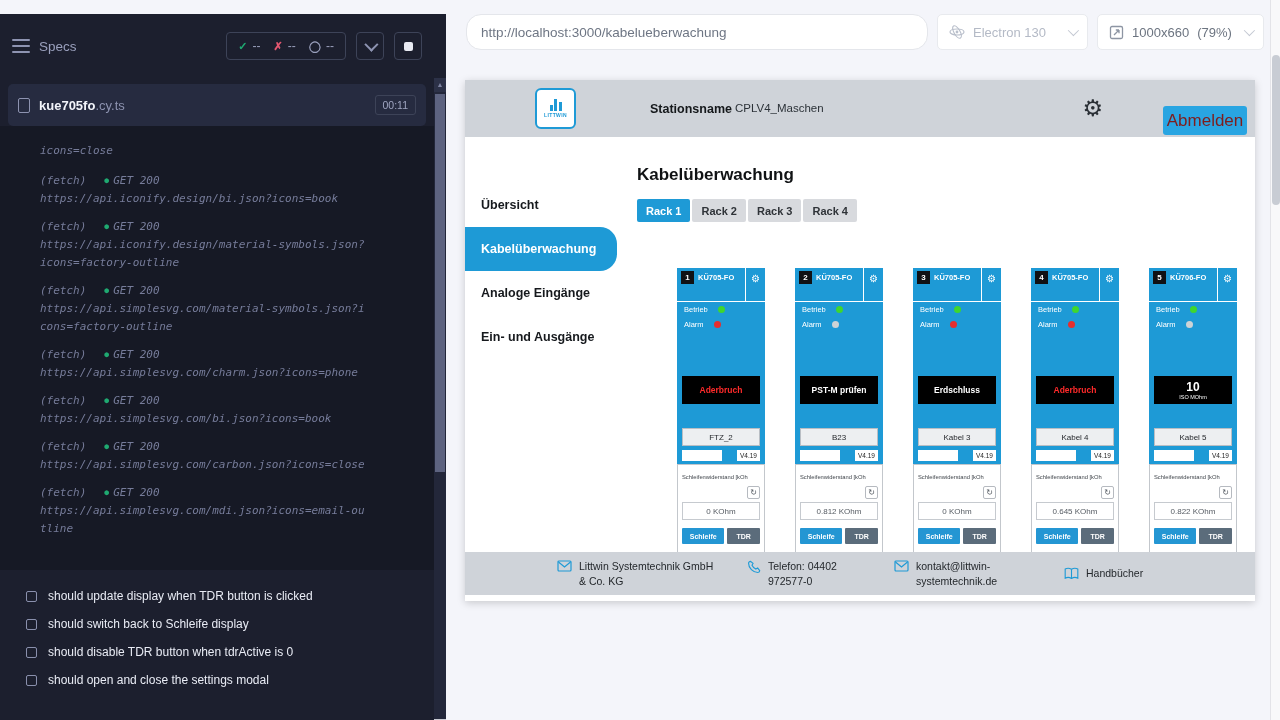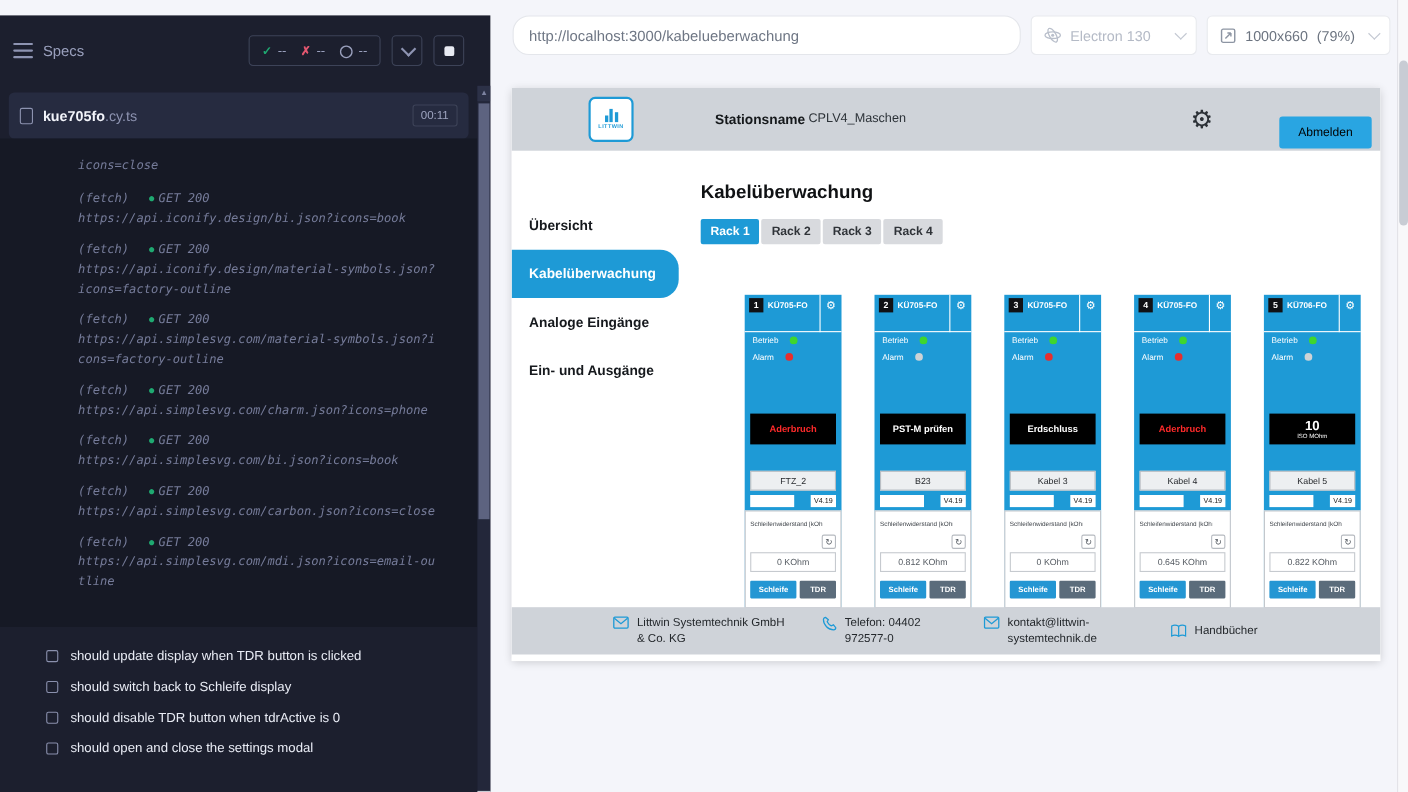--- a/index.html
+++ b/index.html
@@ -19,29 +19,29 @@
   .sq-btn{width:28px;height:28px;border:1px solid #3d4358;border-radius:4px;display:flex;align-items:center;justify-content:center;margin-left:10px;background:transparent;}
   .stop-ico{width:9px;height:9px;background:#e8eaf2;border-radius:2px;}
   .chev{width:10px;height:10px;border-right:2px solid #8e94b2;border-bottom:2px solid #8e94b2;transform:rotate(45deg) translateY(-2px);}
 
   .spec-card{position:absolute;left:8px;top:70px;width:418px;height:42px;background:#262b40;border-radius:5px;display:flex;align-items:center;padding:0 10px;}
   .doc-ico{width:12px;height:15px;border:1.5px solid #8d93b0;border-radius:2px;position:relative;}
   .spec-name{color:#f2f4fa;font-size:13px;font-weight:600;margin-left:9px;}
   .spec-ext{color:#8d93b0;font-weight:400;}
   .spec-timer{margin-left:auto;border:1px solid #3d4358;border-radius:3px;font-size:10.5px;color:#9fa5c0;padding:3px 7px;}
 
-  .log{position:absolute;left:0;top:112px;width:434px;height:444px;background:#161925;padding:16px 18px 0 71px;font-family:"DejaVu Sans Mono",monospace;font-style:italic;font-size:11px;color:#767c9a;line-height:18px;overflow:hidden;}
+  .log{position:absolute;left:0;top:112px;width:434px;height:444px;background:#161925;padding:16px 18px 0 40px;font-family:"DejaVu Sans Mono",monospace;font-style:italic;font-size:11px;color:#767c9a;line-height:18px;overflow:hidden;}
   .log-cont{margin-bottom:12px;}
   .log-entry{margin-bottom:10px;}
   .log-label{margin-right:18px;}
   .log-dot{color:#1fa971;font-size:8px;font-style:normal;margin-right:4px;vertical-align:1px;}
   .log-url{word-break:break-all;max-width:330px;}
 
   .tests{position:absolute;left:0;top:556px;width:434px;height:164px;background:#1c1f2e;padding-top:12px;}
-  .test-row{height:28px;display:flex;align-items:center;gap:11px;padding-left:42px;}
+  .test-row{height:28px;display:flex;align-items:center;gap:11px;padding-left:26px;}
   .test-ico{width:11px;height:11px;border:1.5px solid #8a90ad;border-radius:2px;flex:none;}
   .test-title{color:#e9ecf5;font-size:12px;}
 
   .left-scroll{position:absolute;left:434px;top:64px;bottom:0;width:12px;background:#23273a;}
   .ls-up{position:absolute;top:0;left:0;right:0;height:14px;background:#2c3147;color:#7d83a0;font-size:7px;text-align:center;line-height:14px;}
   .ls-thumb{position:absolute;top:16px;left:1px;width:10px;height:378px;background:#5d6380;}
   .ls-down{position:absolute;bottom:0;left:0;right:0;height:15px;background:#c9cbd4;color:#3a3a3a;font-size:7px;text-align:center;line-height:15px;}
 
   
   .preview{position:absolute;left:446px;top:0;width:824px;height:720px;background:#f4f5fa;}
@@ -61,21 +61,21 @@
   .app-header{height:57px;background:#cfd3d9;display:flex;align-items:center;padding-left:70px;}
   .logo{width:41px;height:41px;background:#fff;border:2px solid #1e9ad6;border-radius:6px;display:flex;flex-direction:column;align-items:center;justify-content:center;gap:1px;}
   .logo-bars{display:flex;align-items:flex-end;gap:1.5px;height:12px;}
   .logo-bars i{display:block;width:3px;background:#1e9ad6;}
   .logo-bars i:nth-child(1){height:6px}.logo-bars i:nth-child(2){height:12px}.logo-bars i:nth-child(3){height:9px}
   .logo-text{font-size:5px;font-weight:700;color:#1e9ad6;letter-spacing:.4px;}
   .station{margin-left:74px;display:flex;flex-direction:row;gap:3px;}
   .station-label{font-size:12.5px;font-weight:700;color:#15181b;}
   .station-value{font-size:11.5px;color:#2c3238;}
   .app-gear{margin-left:auto;font-size:23px;color:#2b3036;line-height:1;cursor:pointer;}
-  .logout-btn{margin-left:60px;margin-right:8px;width:84px;height:29px;background:#29a5e2;border:0;border-radius:3px;color:#000000;font-size:11px;font-family:"Liberation Sans",sans-serif;cursor:pointer;margin-top:24px;}
+  .logout-btn{margin-left:60px;margin-right:8px;width:84px;height:29px;background:#29a5e2;border:0;border-radius:3px;color:#7f1d1d;font-size:17px;font-family:"Liberation Sans",sans-serif;cursor:pointer;margin-top:24px;}
 
   .app-body{display:flex;height:464px;overflow:hidden;}
   .app-nav{width:154px;padding-top:46px;flex:none;}
   .nav-item{height:44px;display:flex;align-items:center;padding-left:16px;font-size:12.5px;font-weight:700;color:#16191d;cursor:pointer;}
   .nav-item.active{background:#1e9ad6;color:#fff;width:152px;border-radius:0 17px 17px 0;}
 
   .app-main{flex:1;padding:28px 0 0 18px;}
   .page-title{font-size:17px;font-weight:600;color:#101214;}
   .tabs{display:flex;gap:2px;margin-top:14px;}
   .tab{height:23px;padding:0 9px;display:flex;align-items:center;font-size:11px;font-weight:700;background:#d8dade;color:#2f3338;border-radius:2px;cursor:pointer;}

